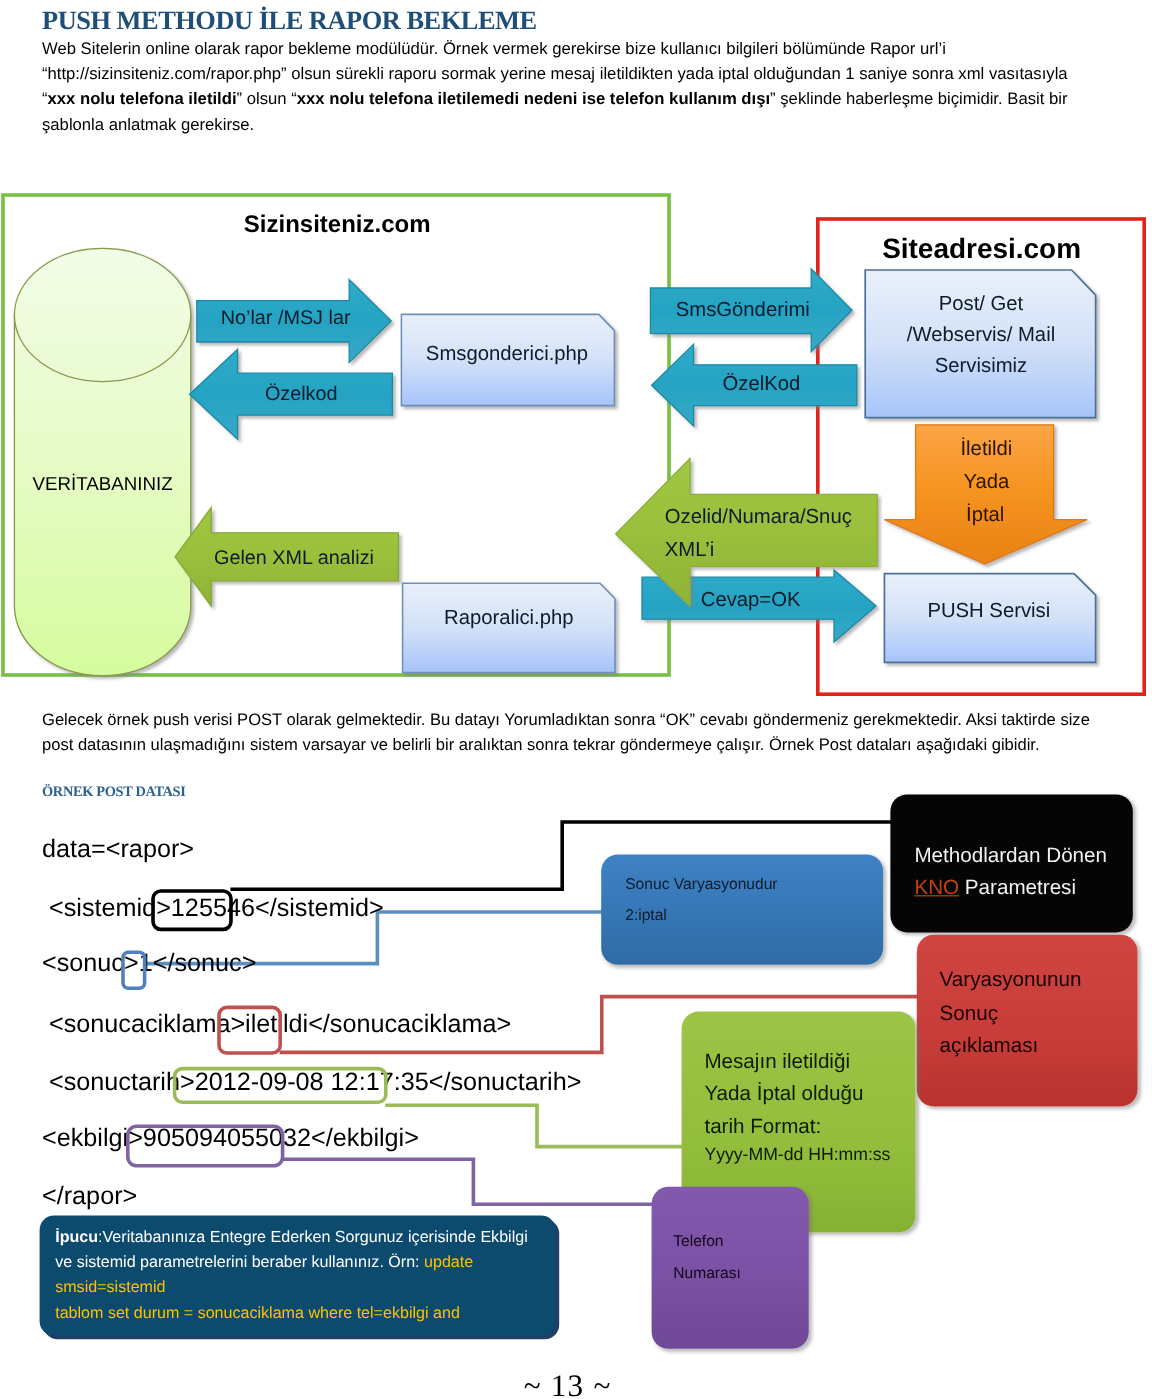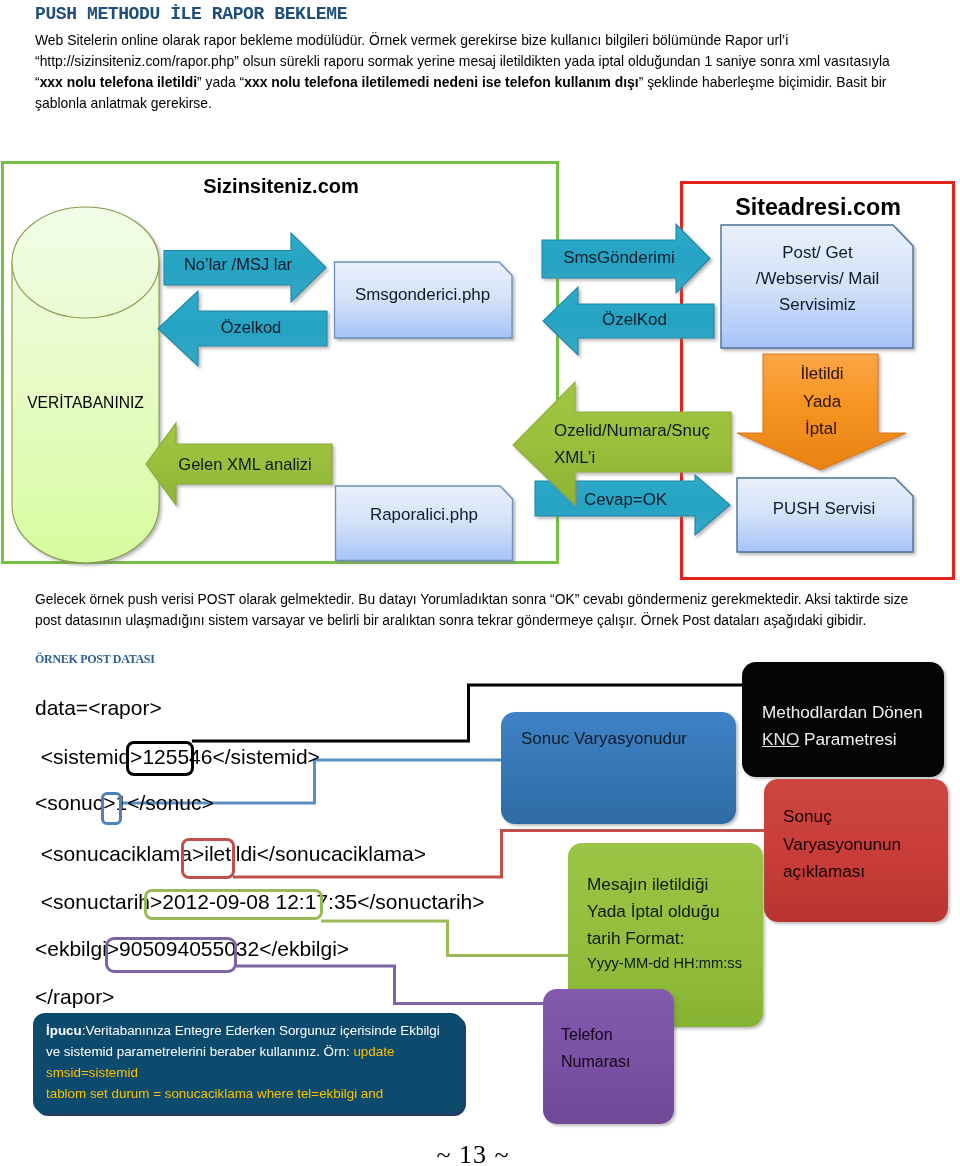--- a/index.html
+++ b/index.html
@@ -1,63 +1,63 @@
 <!DOCTYPE html>
 <html><head>
 <meta charset="utf-8">
 <style>
   html,body{margin:0;padding:0;}
   body{width:960px;height:1166px;background:#ffffff;font-family:"Liberation Sans",sans-serif;position:relative;overflow:hidden;-webkit-font-smoothing:antialiased;}
   .page{position:absolute;left:0;top:0;width:960px;height:1166px;}
-  #doc-title{position:absolute;left:35px;top:4px;font-family:Liberation Mono, monospace;font-weight:bold;font-size:18px;letter-spacing:-0.4px;color:#1f4e79;white-space:nowrap;}
+  #doc-title{position:absolute;left:35px;top:4px;font-family:Liberation Serif, serif;font-weight:bold;font-size:22px;letter-spacing:-0.4px;color:#1f4e79;white-space:nowrap;}
   #intro{position:absolute;left:35px;top:30px;width:930px;font-size:13.9px;line-height:21px;color:#000;text-align:left;white-space:nowrap;}
   #intro .ln{display:block;}
   #mid-text{position:absolute;left:35px;top:589px;width:930px;font-size:13.8px;line-height:21px;color:#000;white-space:nowrap;}
   #mid-text .ln{display:block;}
   #section-title{position:absolute;left:35px;top:652px;font-family:"Liberation Serif",serif;font-weight:bold;font-size:12px;color:#2e6094;letter-spacing:-0.3px;}
   #page-num{position:absolute;left:0;top:1140px;width:946px;text-align:center;font-family:"Liberation Serif",serif;font-size:26px;color:#000;letter-spacing:1px;}
   svg{position:absolute;left:0;top:0;overflow:visible;}
   .dt{font-family:"Liberation Sans",sans-serif;}
   #postdata{position:absolute;left:0;top:0;font-size:21px;color:#000;white-space:pre;}
   #postdata .pl{position:absolute;left:35px;white-space:pre;}
   .hl{position:absolute;box-sizing:border-box;background:transparent;}
   #hl-black {left:126px;top:741px;width:68px;height:35px;border:3px solid #000000;border-radius:8px;}
   #hl-blue  {left:101px;top:792px;width:21px;height:33px;border:3px solid #4f81bd;border-radius:6px;}
   #hl-red   {left:181px;top:838px;width:54px;height:41px;border:3px solid #c0504d;border-radius:8px;}
   #hl-green {left:144px;top:889px;width:179px;height:31px;border:3px solid #9bbb59;border-radius:8px;}
   #hl-purple{left:105px;top:937px;width:132px;height:36px;border:3px solid #8064a2;border-radius:9px;}
   .co{position:absolute;box-sizing:border-box;border-radius:14px;box-shadow:2px 2px 3px rgba(110,110,110,0.45);}
   .co .col{white-space:nowrap;}
   #co-black {left:742px;top:662px;width:202px;height:115px;background:#050505;color:#f2f2f2;font-size:17.2px;padding:40px 0 0 20px;}
   #co-black .col{height:27px;}
-  .kno{color:#e5e5e5;text-decoration:underline;}
-  #co-blue  {left:501px;top:712px;width:235px;height:112px;background:linear-gradient(180deg,#3f82c4 0%,#3576b5 55%,#2f6ba6 100%);color:#0d1b2a;font-size:17px;padding:17px 0 0 20px;}
+  .kno{color:#c2410c;text-decoration:underline;}
+  #co-blue  {left:501px;top:712px;width:235px;height:92px;background:linear-gradient(180deg,#3f82c4 0%,#3576b5 55%,#2f6ba6 100%);color:#0d1b2a;font-size:13px;padding:17px 0 0 20px;}
   #co-blue .col{height:26px;}
   #co-red   {left:764px;top:779px;width:184px;height:143px;background:linear-gradient(180deg,#cf4542 0%,#c73c39 60%,#b9332f 100%);color:#170303;font-size:17.2px;padding:27px 0 0 19px;}
   #co-red .col{height:27.5px;}
   #co-green {left:568px;top:843px;width:195px;height:184px;background:linear-gradient(180deg,#9cc446 0%,#93bd3c 60%,#86b233 100%);color:#0d1b0a;font-size:17.2px;padding:31px 0 0 19px;}
   #co-green .col{height:27px;}
   #co-green .small{font-size:14.7px;}
-  #co-purple{left:543px;top:989px;width:131px;height:135px;background:linear-gradient(180deg,#8259ad 0%,#7a51a4 55%,#6f4897 100%);color:#130617;font-size:16px;padding:37px 0 0 18px;}
+  #co-purple{left:543px;top:989px;width:131px;height:135px;background:linear-gradient(180deg,#8259ad 0%,#7a51a4 55%,#6f4897 100%);color:#130617;font-size:13px;padding:37px 0 0 18px;}
   #co-purple .col{height:27px;}
   #tipbox{position:absolute;left:33px;top:1013px;width:430px;height:100px;box-sizing:border-box;border-radius:12px;background:#0c4a6e;color:#fff;font-size:13.4px;padding:10px 12px 0 13px;box-shadow:3px 3px 0 0 #1f3f66;white-space:nowrap;}
   #tipbox .tl{height:21px;}
   .tiplabel{font-weight:bold;}
   .tipsql{color:#ffc000;}
 </style>
 </head>
 <body>
 
 <div class="page">
   <div id="doc-title">PUSH METHODU İLE RAPOR BEKLEME</div>
 
   <div id="intro">
     <span class="ln">Web Sitelerin online olarak rapor bekleme modülüdür. Örnek vermek gerekirse bize kullanıcı bilgileri bölümünde Rapor url’i</span>
       <span class="ln"><span>“http://sizinsiteniz.com/rapor.php” olsun sürekli raporu sormak yerine mesaj iletildikten yada iptal olduğundan 1 saniye sonra xml vasıtasıyla</span></span>
-      <span class="ln"><span>“</span><b>xxx nolu telefona iletildi</b><span>” yada “</span><b>xxx nolu telefona iletilemedi nedeni ise telefon kullanım dışı</b><span>”  şeklinde haberleşme biçimidir. Basit bir</span></span>
+      <span class="ln"><span>“</span><b>xxx nolu telefona iletildi</b><span>” olsun “</span><b>xxx nolu telefona iletilemedi nedeni ise telefon kullanım dışı</b><span>”  şeklinde haberleşme biçimidir. Basit bir</span></span>
       <span class="ln">şablonla anlatmak gerekirse.</span>
   </div>
 
   <svg id="diagram" width="960" height="600" viewBox="0 0 960 600">
     <defs>
       <linearGradient id="gcyl" x1="0" y1="207" x2="0" y2="563" gradientUnits="userSpaceOnUse">
         <stop offset="0" stop-color="#f2fde8"></stop>
           <stop offset="0.5" stop-color="#e6fbc6"></stop>
         <stop offset="1" stop-color="#d6fc9e"></stop>
       </linearGradient>
@@ -205,25 +205,26 @@
   <div class="hl" id="hl-green"></div>
   <div class="hl" id="hl-purple"></div>
 
   <div class="co" id="co-black">
     <div class="col"><span>Methodlardan Dönen </span></div>
     <div class="col"><span class="kno">KNO</span><span> Parametresi</span></div>
   </div>
 
   <div class="co" id="co-blue">
     <div class="col">Sonuc Varyasyonudur</div>
+    <div class="col">2:iptal</div>
   </div>
 
   <div class="co" id="co-red">
+    <div class="col">Varyasyonunun</div>
     <div class="col">Sonuç</div>
-    <div class="col">Varyasyonunun</div>
     <div class="col">açıklaması</div>
   </div>
 
   <div class="co" id="co-green">
     <div class="col">Mesajın iletildiği</div>
     <div class="col">Yada İptal olduğu</div>
     <div class="col">tarih Format:</div>
     <div class="col small">Yyyy-MM-dd HH:mm:ss</div>
   </div>
 

